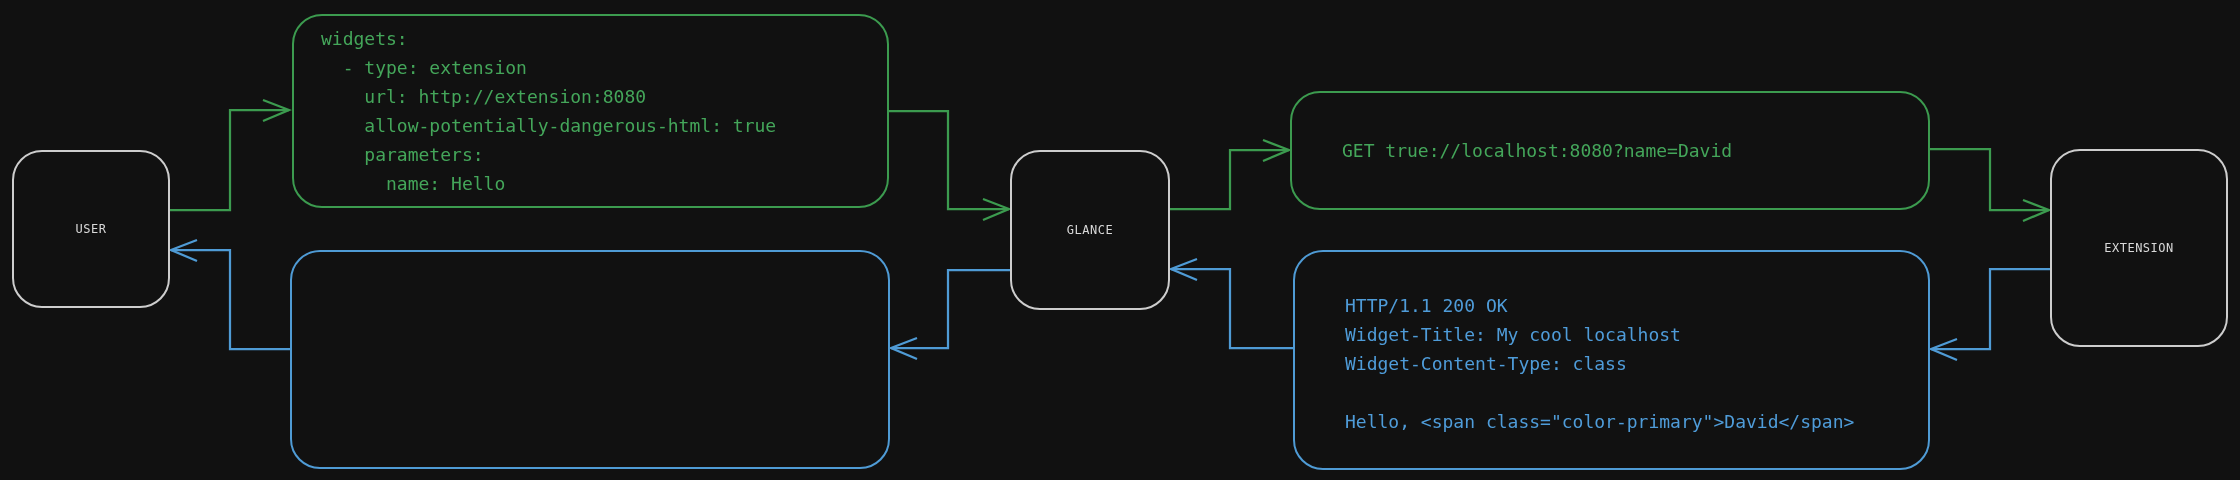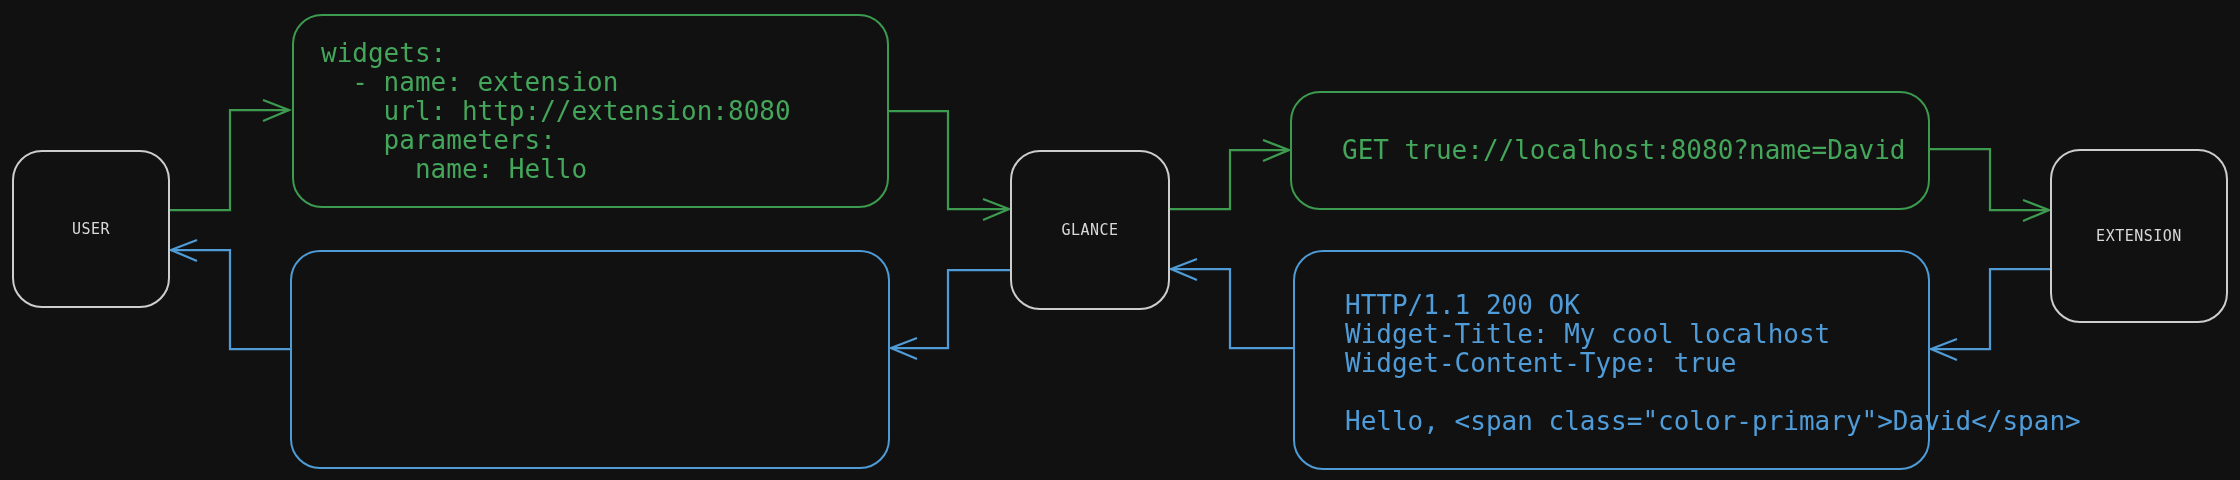--- a/index.html
+++ b/index.html
@@ -36,47 +36,47 @@
     background: transparent;
   }
   .node {
     border: 2px solid var(--box-border, #cdcdcd);
     display: flex;
     align-items: center;
     justify-content: center;
   }
   .node-label {
     color: var(--text-light, #d9d9d9);
-    font-size: 15px;
+    font-size: 12px;
     letter-spacing: 0.5px;
   }
   .border-green { border: 2px solid var(--green, #3c9b4f); }
   .border-blue  { border: 2px solid var(--blue, #4f9bd5); }
 
   .codebox {
     display: flex;
     flex-direction: column;
     justify-content: center;
   }
   .code-line {
     white-space: pre;
-    font-size: 26px;
+    font-size: 18px;
     line-height: 29px;
     height: 29px;
   }
   .green-text { color: var(--green-text, #44a65a); }
   .blue-text  { color: var(--blue-text, #4f9cd9); }
 
   .config-box   { left: 292px; top: 14px;  width: 597px; height: 194px; padding-left: 27px; }
   .request-box  { left: 1290px; top: 91px; width: 640px; height: 119px; padding-left: 50px; }
   .response-box { left: 1293px; top: 250px; width: 637px; height: 220px; padding-left: 50px; padding-top: 6px; }
   .widget-box   { left: 290px; top: 250px; width: 600px; height: 219px; }
   .node-user      { left: 12px;   top: 150px; width: 158px; height: 158px; }
   .node-glance    { left: 1010px; top: 150px; width: 160px; height: 160px; text-align: center; }
-  .node-extension { left: 2050px; top: 149px; width: 178px; height: 174px; }
+  .node-extension { left: 2050px; top: 149px; width: 178px; height: 198px; }
 </style>
 </head>
 <body>
 
 <div class="stage" style="--bg: #111111; --box-border: #cdcdcd; --text-light: #d9d9d9; --green: #3c9b4f; --green-text: #44a65a; --blue: #4f9bd5; --blue-text: #4f9cd9; --orange: #e07b3c;">
 
   <svg class="edges" viewBox="0 0 2240 480">
 
     <g class="edge-green">
       <polyline points="170,210 230,210 230,110 289,110"></polyline>
@@ -112,43 +112,44 @@
       <polyline points="197,240 171,250 197,261"></polyline>
     </g>
   </svg>
 
   <div class="box node node-user">
     <span class="node-label">USER</span>
   </div>
 
   <div class="box border-green codebox config-box">
     <div class="code-line green-text">widgets:</div>
-    <div class="code-line green-text">  - name: extension</div>
+    <div class="code-line green-text">  - type: extension</div>
     <div class="code-line green-text">    url: http://extension:8080</div>
+    <div class="code-line green-text">    allow-potentially-dangerous-html: true</div>
     <div class="code-line green-text">    parameters:</div>
     <div class="code-line green-text">      name: Hello</div>
   </div>
 
   <div class="box border-blue widget-box">
     
     
   </div>
 
   <div class="box node node-glance">
     <span class="node-label">GLANCE</span>
   </div>
 
   <div class="box border-green codebox request-box">
     <div class="code-line green-text">GET true://localhost:8080?name=David</div>
   </div>
 
   <div class="box border-blue codebox response-box">
     <div class="code-line blue-text">HTTP/1.1 200 OK</div>
     <div class="code-line blue-text">Widget-Title: My cool localhost</div>
-    <div class="code-line blue-text">Widget-Content-Type: true</div>
+    <div class="code-line blue-text">Widget-Content-Type: class</div>
     <div class="code-line blue-text"></div>
     <div class="code-line blue-text">Hello, &lt;span class="color-primary"&gt;David&lt;/span&gt;</div>
   </div>
 
   <div class="box node node-extension">
     <span class="node-label">EXTENSION</span>
   </div>
 
 </div>
 

